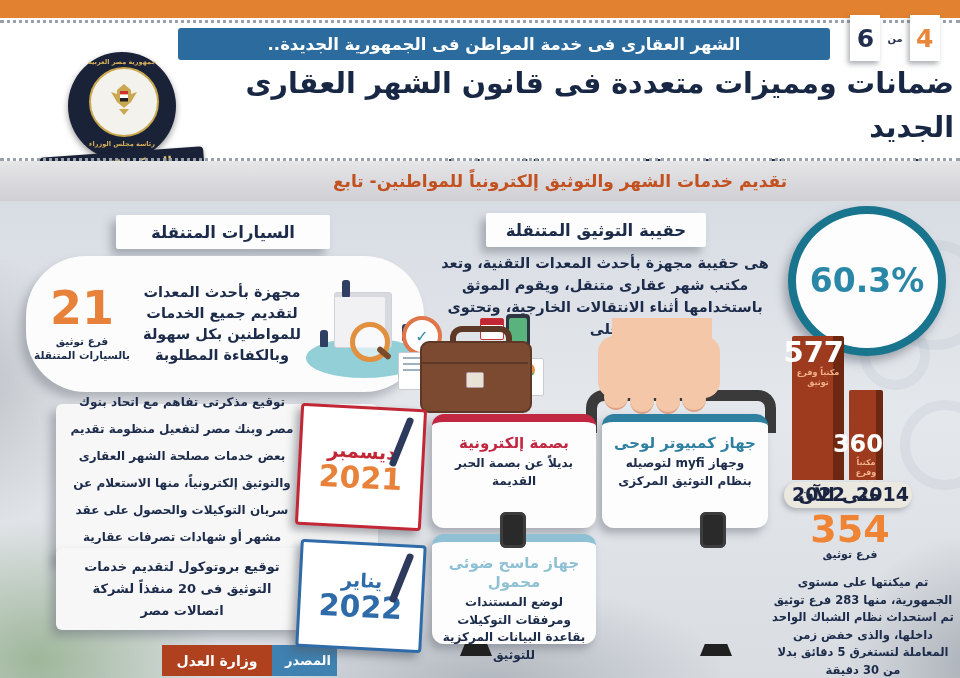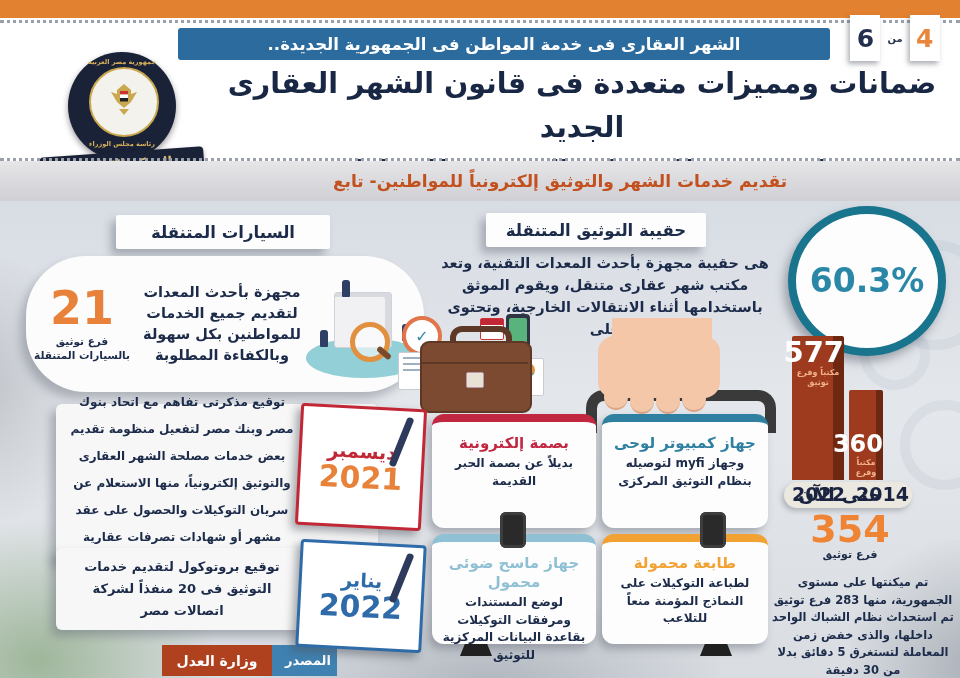--- a/index.html
+++ b/index.html
@@ -19,21 +19,21 @@
   .page-sep{font-size:10px;color:#2b3350;font-weight:bold;}
   
   .logo{left:22px;top:52px;width:206px;height:128px;}
   .logo-circle{left:46px;top:0;width:108px;height:108px;border-radius:50%;background:#1A2238;box-shadow:0 3px 6px rgba(0,0,0,.4);}
   .logo-ring-text{left:0;width:108px;text-align:center;color:#D8B05A;font-size:6.5px;font-weight:bold;}
   .logo-inner{left:21px;top:15px;width:66px;height:66px;border-radius:50%;background:#F4F2EC;border:2px solid #C9A84F;
     display:flex;align-items:center;justify-content:center;}
   .logo-banner{left:18px;top:100px;width:164px;height:25px;background:#1A2238;border-radius:4px;transform:rotate(-4deg);
     color:#E3C06A;font-weight:bold;font-size:13px;display:flex;align-items:center;justify-content:center;box-shadow:0 2px 4px rgba(0,0,0,.35);}
   
-  .main-title{left:210px;top:62px;width:744px;text-align:center;color:#182743;font-weight:bold;font-size:28.5px;line-height:44px;}
+  .main-title{left:210px;top:62px;width:744px;color:#182743;font-weight:bold;font-size:28.5px;line-height:44px;}
   .sub-band{left:0;top:161px;width:960px;height:40px;background:linear-gradient(#E6E6E8,#CFCFD4);}
   .subtitle{left:160px;top:161px;width:800px;height:40px;display:flex;align-items:center;justify-content:center;
     color:#C2511F;font-weight:bold;font-size:17px;}
   
   .content-bg{left:0;top:201px;width:960px;height:477px;background:linear-gradient(180deg,#D8DDE4 0%,#E4E7EB 45%,#D9DDE2 100%);}
   .deco{border-radius:50%;opacity:.07;border:10px solid #5a6d8a;}
   .green-blob{left:-40px;top:520px;width:260px;height:200px;background:radial-gradient(ellipse at 30% 70%,rgba(110,150,95,.55),rgba(110,150,95,0) 70%);}
   .photo-blob{left:260px;top:590px;width:460px;height:120px;background:radial-gradient(ellipse at 50% 80%,rgba(70,80,95,.28),rgba(70,80,95,0) 75%);}
   .photo-blob2{left:850px;top:540px;width:160px;height:180px;background:radial-gradient(ellipse at 80% 70%,rgba(60,70,85,.30),rgba(60,70,85,0) 75%);}
   .photo-blob3{left:-30px;top:260px;width:120px;height:260px;background:radial-gradient(ellipse at 10% 50%,rgba(90,95,105,.25),rgba(90,95,105,0) 75%);}
@@ -236,24 +236,20 @@
   <div class="abs finger" style="left:682px;top:386px;"></div>
 
   <div class="abs equip-card" style="left: 602px; top: 414px; width: 166px; height: 114px; border-top-color: rgb(46, 127, 160);">
     <div class="card-title" style="color: rgb(46, 127, 160);">جهاز كمبيوتر لوحى</div>
     <div class="card-text">وجهاز myfi لتوصيله بنظام التوثيق المركزى</div>
   </div>
   <div class="abs equip-card" style="left: 432px; top: 414px; width: 164px; height: 114px; border-top-color: rgb(194, 39, 66);">
     <div class="card-title" style="color: rgb(194, 39, 66);">بصمة إلكترونية</div>
     <div class="card-text">بديلاً عن بصمة الحبر القديمة</div>
   </div>
-  <div class="abs equip-card" style="left: 602px; top: 534px; width: 166px; height: 110px; border-top-color: rgb(241, 162, 51);">
-    <div class="card-title" style="color: rgb(241, 162, 51);">طابعة محمولة</div>
-    <div class="card-text">لطباعة التوكيلات على النماذج المؤمنة منعاً للتلاعب</div>
-  </div>
   <div class="abs equip-card" style="left: 432px; top: 534px; width: 164px; height: 110px; border-top-color: rgb(143, 192, 212);">
     <div class="card-title" style="color: rgb(143, 192, 212);">جهاز ماسح ضوئى محمول</div>
     <div class="card-text">لوضع المستندات ومرفقات التوكيلات بقاعدة البيانات المركزية للتوثيق</div>
   </div>
 
   <div class="abs connector" style="left:500px;top:512px;z-index:2;"></div>
   <div class="abs connector" style="left:700px;top:512px;z-index:2;"></div>
   <div class="abs foot" style="left:460px;top:644px;"></div>
   <div class="abs foot" style="left:700px;top:644px;"></div>
 

